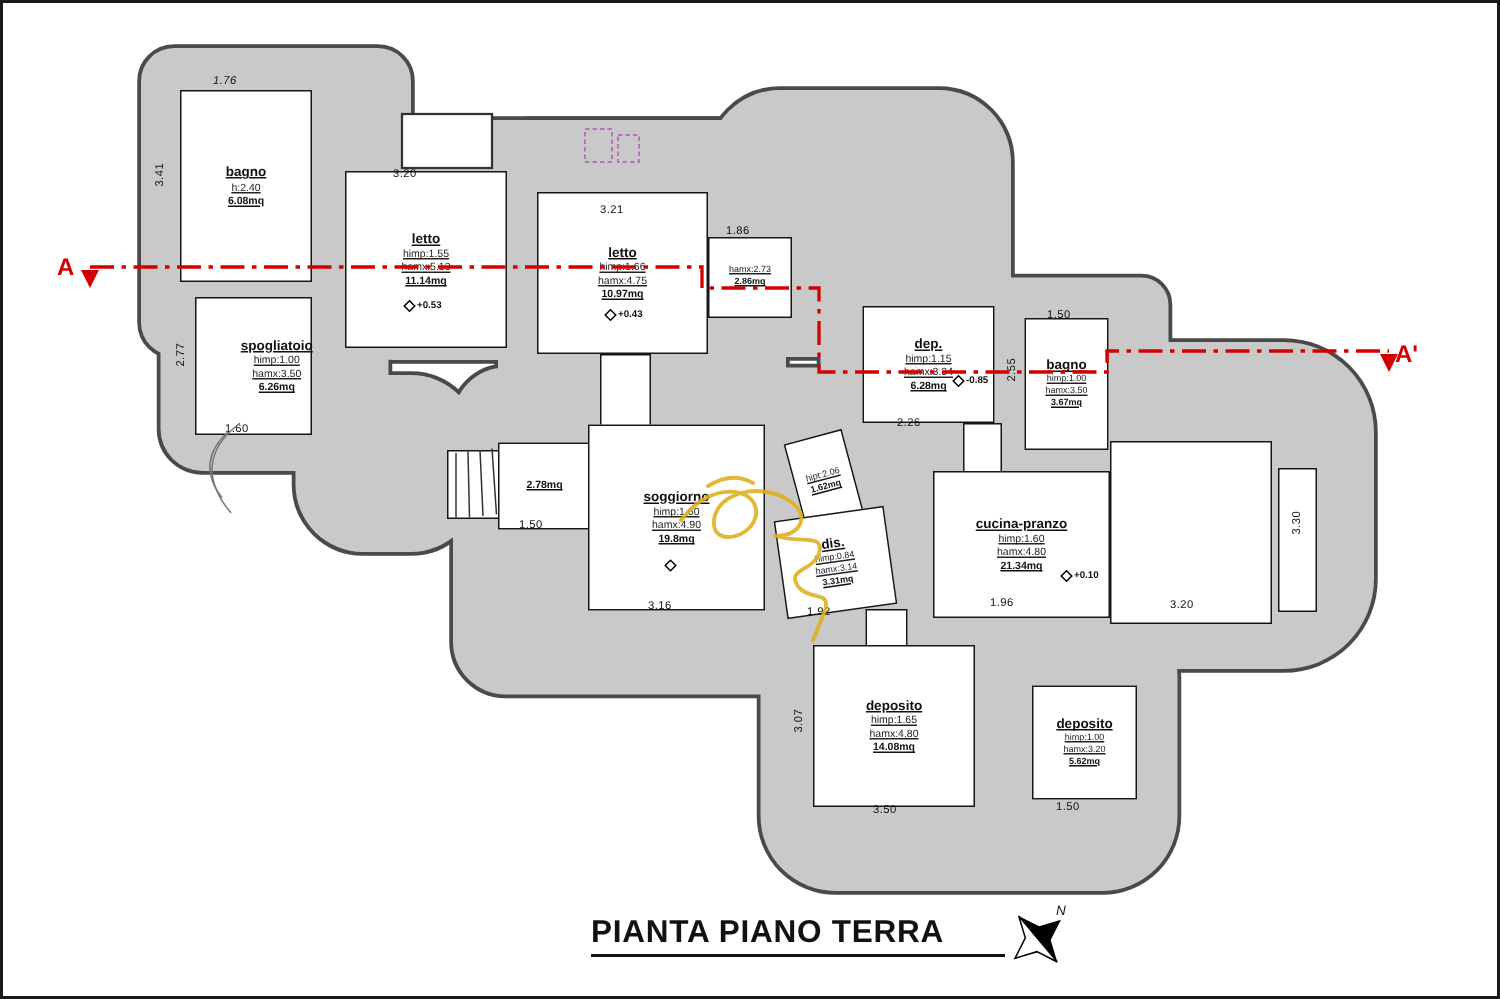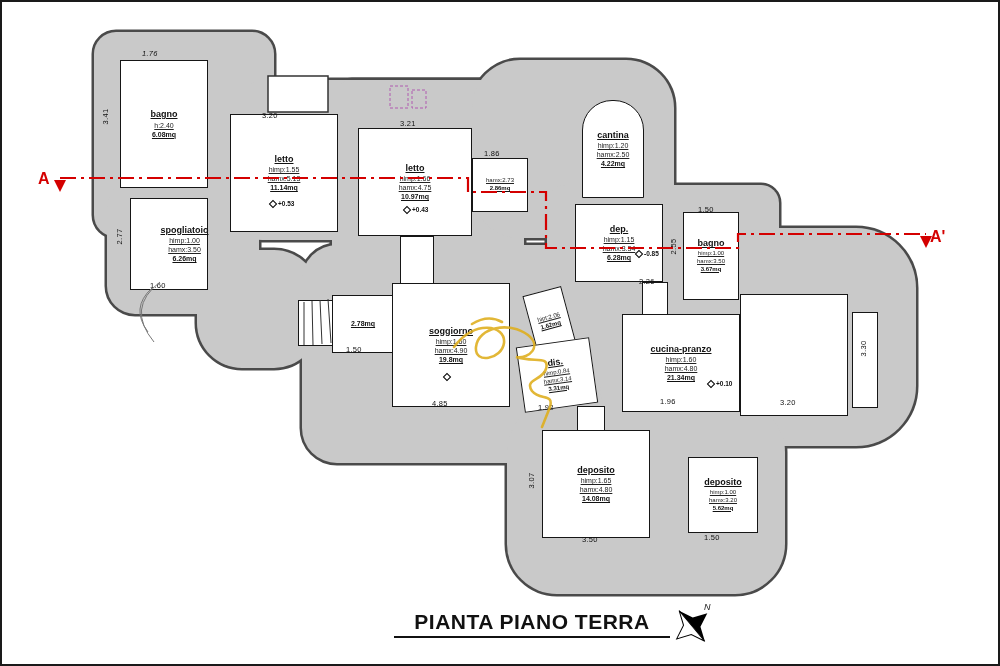--- a/index.html
+++ b/index.html
@@ -10,21 +10,21 @@
   .corr{border-width:1.2px;z-index:1;}
   .rl{display:flex;flex-direction:column;line-height:1.3;}
   .rname{font-size:9px;font-weight:bold;text-decoration:underline;color:#111;}
   .rspec{font-size:7px;text-decoration:underline;color:#222;}
   .rarea{font-size:7px;font-weight:bold;text-decoration:underline;color:#111;}
   .dim{position:absolute;font-size:7.5px;color:#111;z-index:4;letter-spacing:.3px;white-space:nowrap;}
   .dim.v{transform:rotate(-90deg);transform-origin:center;}
   .elev{position:absolute;z-index:4;font-size:6.5px;font-weight:bold;color:#111;display:flex;align-items:center;gap:2px;}
   .emark{width:4px;height:4px;border:1px solid #000;transform:rotate(45deg);display:inline-block;background:#fff;}
   .seclabel{position:absolute;color:#d40000;font-weight:bold;font-size:16px;z-index:6;}
-  .title{position:absolute;left:392px;top:608px;width:276px;text-align:center;font-size:21px;font-weight:bold;color:#111;border-bottom:2.5px solid #111;padding-bottom:2px;z-index:6;letter-spacing:.5px;}
+  .title{position:absolute;left:392px;top:608px;width:276px;text-align:left;font-size:21px;font-weight:bold;color:#111;border-bottom:2.5px solid #111;padding-bottom:2px;z-index:6;letter-spacing:.5px;}
   .north-n{position:absolute;left:702px;top:600px;font-size:9px;font-style:italic;color:#111;z-index:6;}
   .tiny{font-size:6px;}
 </style>
 </head>
 <body>
 
 <div id="plan">
 
   <svg class="layer" width="996" height="662" viewBox="0 0 996 662">
     <g stroke="#4a4a4a" stroke-width="5" fill="none">
@@ -89,28 +89,20 @@
     </div>
   </div>
 
   <div class="room" style="left:470px;top:156px;width:56px;height:54px;">
     <div class="rl">
       <span class="rspec tiny">hamx:2.73</span>
       <span class="rarea tiny">2.86mq</span>
     </div>
   </div>
 
-  <div class="room" style="left:580px;top:98px;width:62px;height:98px;border-radius:30px 30px 0 0;">
-    <div class="rl">
-      <span class="rname">cantina</span>
-      <span class="rspec">himp:1.20</span>
-      <span class="rspec">hamx:2.50</span>
-      <span class="rarea">4.22mq</span>
-    </div>
-  </div>
 
   <div class="room" style="left:573px;top:202px;width:88px;height:78px;">
     <div class="rl">
       <span class="rname">dep.</span>
       <span class="rspec">himp:1.15</span>
       <span class="rspec">hamx:3.34</span>
       <span class="rarea">6.28mq</span>
     </div>
   </div>
 
@@ -188,27 +180,27 @@
   <div class="room corr" style="left:398px;top:234px;width:34px;height:50px;"></div>
   <div class="room corr" style="left:296px;top:298px;width:38px;height:46px;"></div>
   <div class="room corr" style="left:640px;top:280px;width:26px;height:38px;"></div>
   <div class="room corr" style="left:575px;top:404px;width:28px;height:26px;"></div>
 
   <span class="dim" style="left:140px;top:47px;font-style:italic;">1.76</span>
   <span class="dim v" style="left:96px;top:110px;">3.41</span>
   <span class="dim v" style="left:110px;top:230px;">2.77</span>
   <span class="dim" style="left:148px;top:279px;">1.60</span>
   <span class="dim" style="left:260px;top:109px;">3.20</span>
-  <span class="dim" style="left:398px;top:117px;">3.21</span>
+  <span class="dim" style="left:398px;top:133px;">3.21</span>
   <span class="dim" style="left:482px;top:147px;">1.86</span>
-  <span class="dim" style="left:596px;top:275px;margin-left:41px;">2.26</span>
+  <span class="dim" style="left:596px;top:275px;">2.26</span>
   <span class="dim" style="left:696px;top:203px;">1.50</span>
   <span class="dim v" style="left:664px;top:240px;">2.55</span>
   <span class="dim" style="left:344px;top:343px;">1.50</span>
-  <span class="dim" style="left:430px;top:397px;">4.85</span>
+  <span class="dim" style="left:430px;top:397px;">3.16</span>
   <span class="dim" style="left:536px;top:401px;text-align:right;">1.92</span>
   <span class="dim" style="left:658px;top:395px;">1.96</span>
   <span class="dim" style="left:778px;top:396px;">3.20</span>
   <span class="dim v" style="left:854px;top:342px;">3.30</span>
   <span class="dim" style="left:580px;top:533px;">3.50</span>
   <span class="dim v" style="left:522px;top:474px;">3.07</span>
   <span class="dim" style="left:702px;top:531px;">1.50</span>
 
   <span class="elev" style="left:268px;top:198px;">
       <i class="emark"></i>

